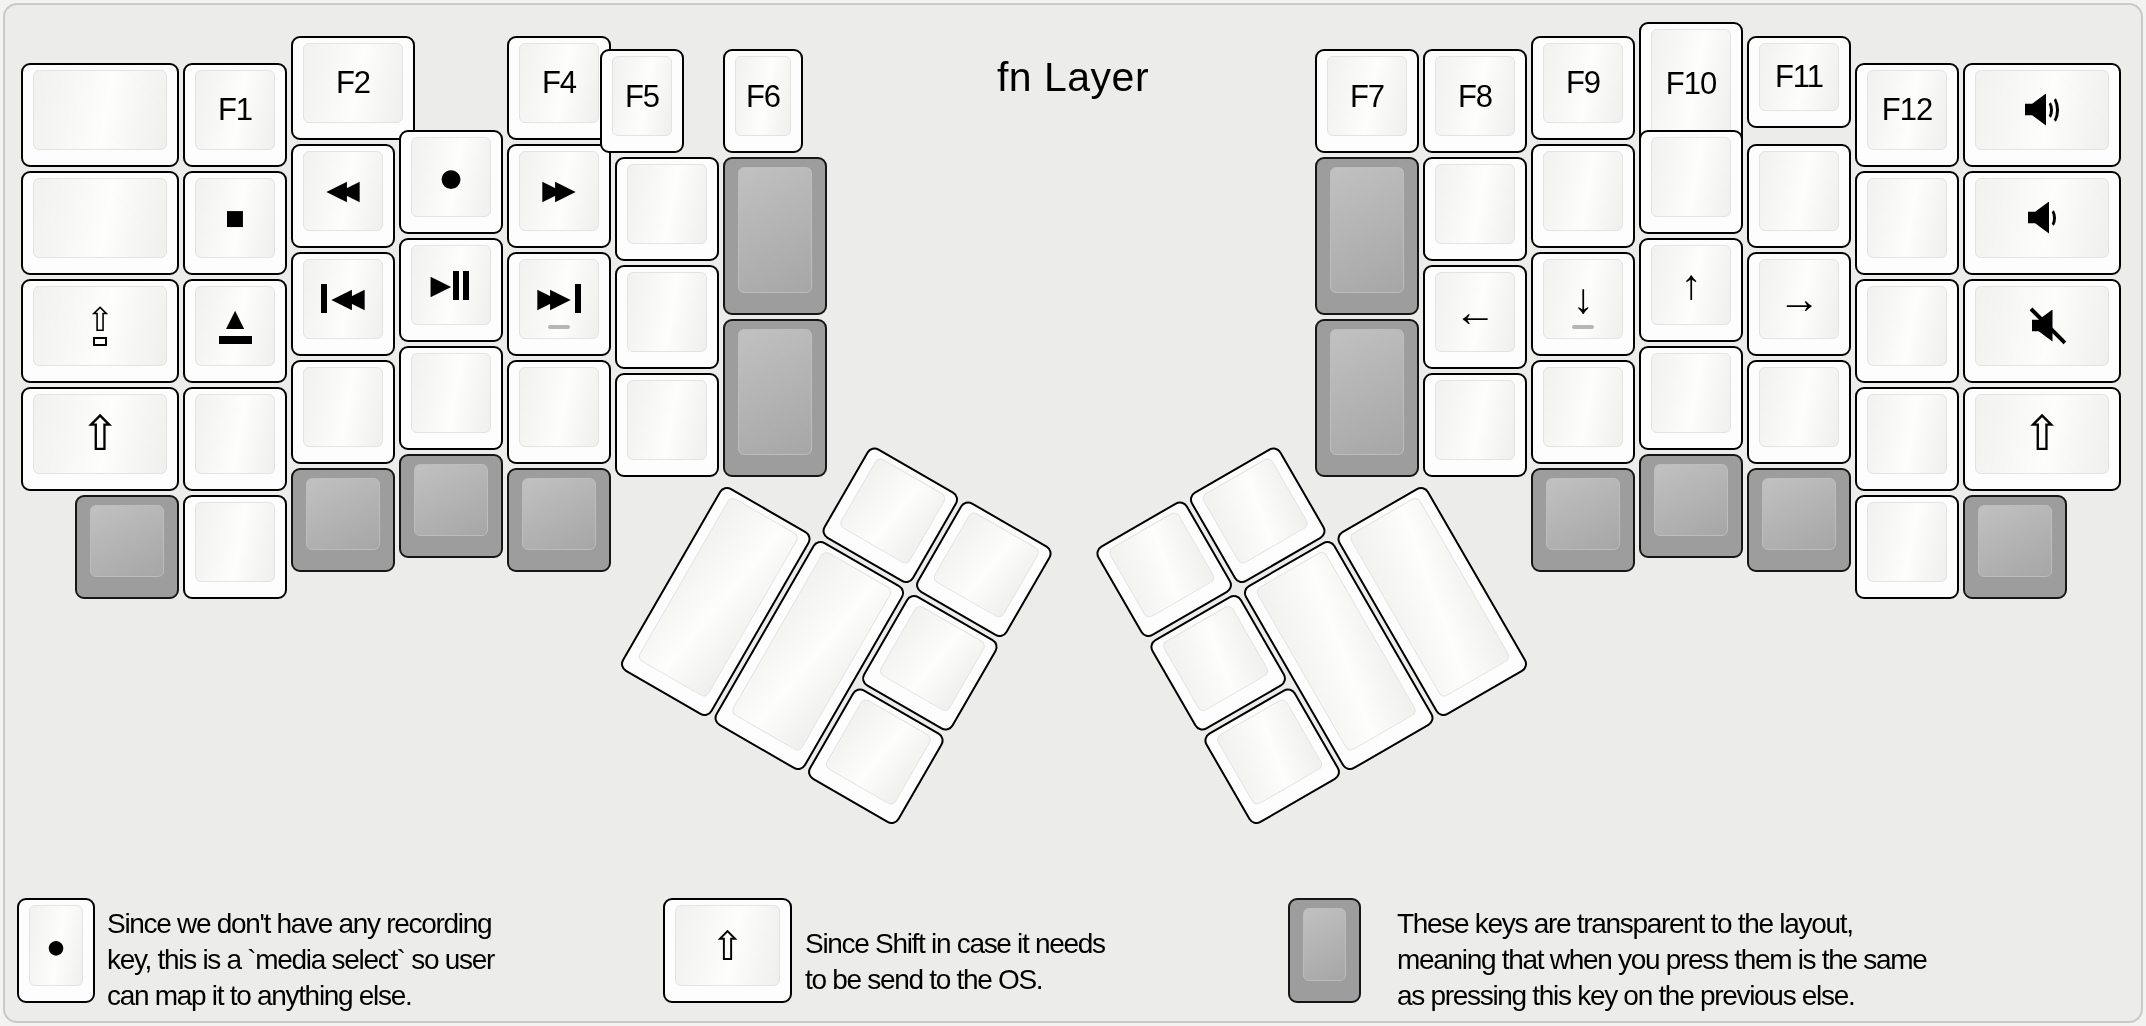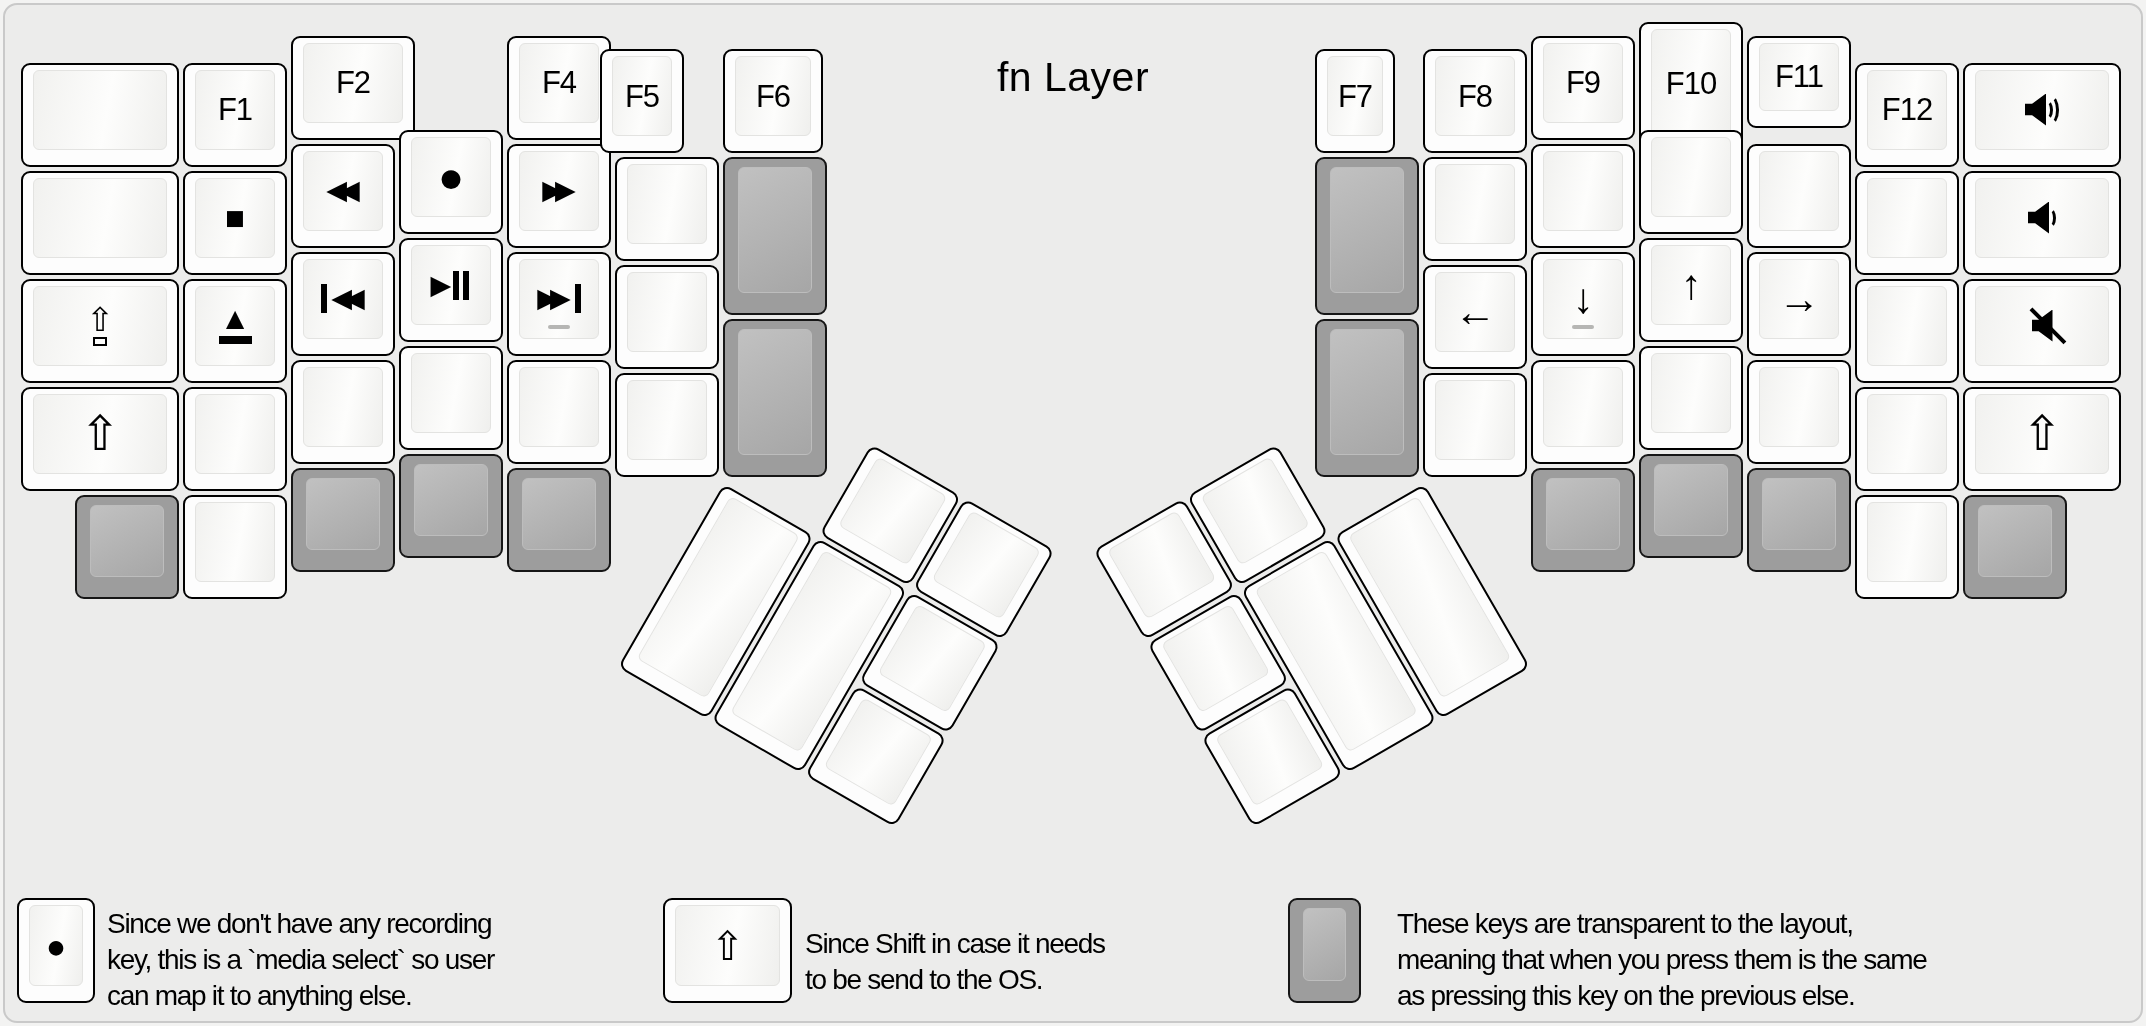--- a/index.html
+++ b/index.html
@@ -175,32 +175,32 @@
     </div>
     <div class="key white" style="left: 615px; top: 157px; width: 104px; height: 104px;">
       <div class="cap"></div>
     </div>
     <div class="key white" style="left: 615px; top: 265px; width: 104px; height: 104px;">
       <div class="cap"></div>
     </div>
     <div class="key white" style="left: 615px; top: 373px; width: 104px; height: 104px;">
       <div class="cap"></div>
     </div>
-    <div class="key white" style="left: 723px; top: 49px; width: 100px; height: 104px;">
+    <div class="key white" style="left: 723px; top: 49px; width: 80px; height: 104px;">
       <div class="cap">
         <div class="klabel">F6</div>
       </div>
     </div>
     <div class="key gray" style="left: 723px; top: 157px; width: 104px; height: 158px;">
       <div class="cap"></div>
     </div>
     <div class="key gray" style="left: 723px; top: 319px; width: 104px; height: 158px;">
       <div class="cap"></div>
     </div>
-    <div class="key white" style="left: 1315px; top: 49px; width: 80px; height: 104px;">
+    <div class="key white" style="left: 1315px; top: 49px; width: 104px; height: 104px;">
       <div class="cap">
         <div class="klabel">F7</div>
       </div>
     </div>
     <div class="key gray" style="left: 1315px; top: 157px; width: 104px; height: 158px;">
       <div class="cap"></div>
     </div>
     <div class="key gray" style="left: 1315px; top: 319px; width: 104px; height: 158px;">
       <div class="cap"></div>
     </div>

